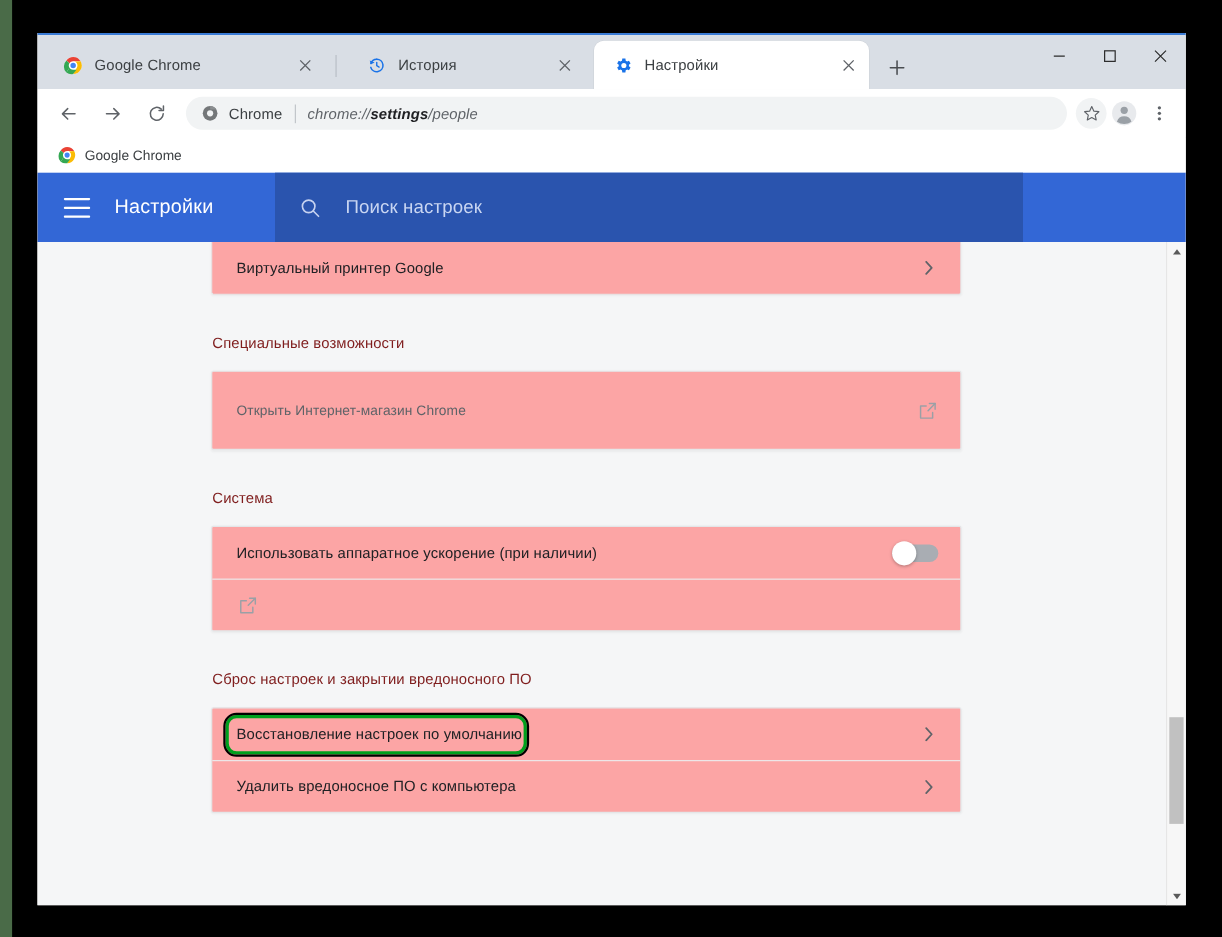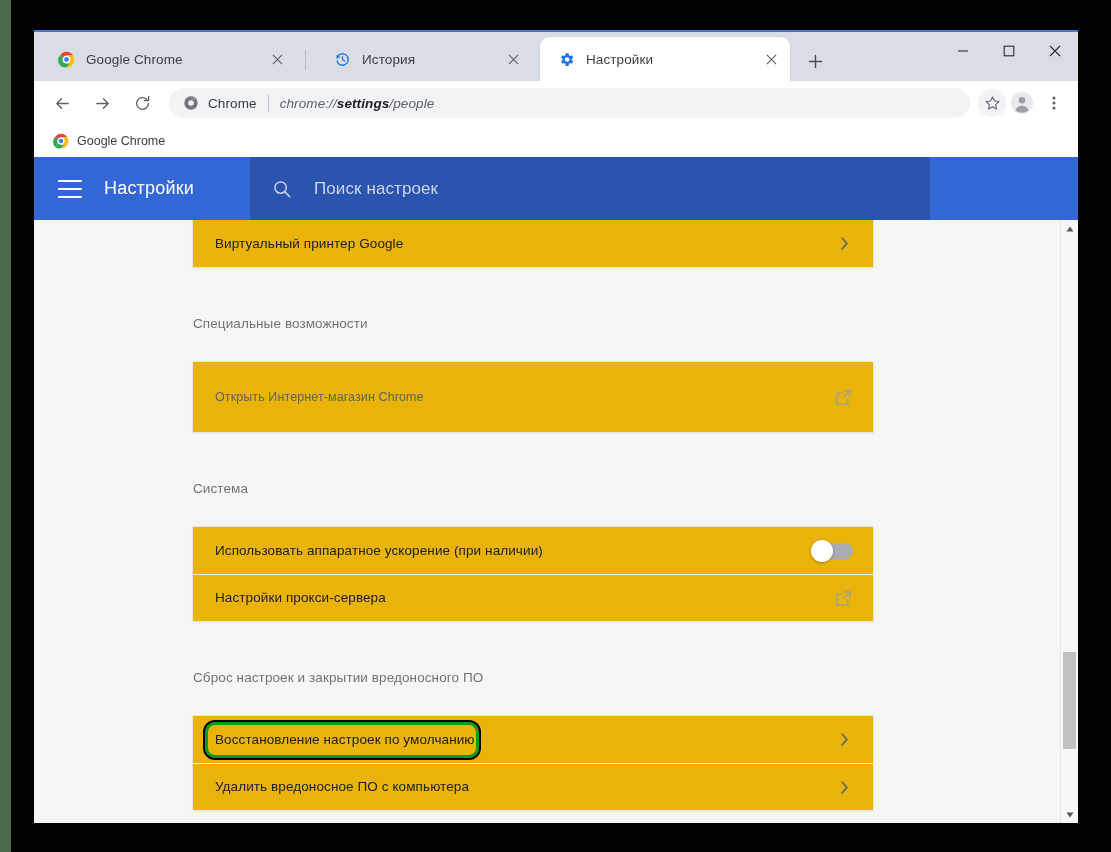--- a/index.html
+++ b/index.html
@@ -276,21 +276,21 @@
     background: #f5f6f7;
     overflow: hidden;
   }
   .content-inner {
     position: absolute;
     left: 0; top: 0;
     width: 1026px;
     padding-bottom: 40px;
   }
   .card {
-    background: #eab308;
+    background: #fca5a5;
     border: 1px solid #e4e6e8;
     border-radius: 2px;
     margin: 0 auto;
     width: 680px;
     box-shadow: 0 1px 2px rgba(60,64,67,0.06);
     position: relative;
     left: -14px;
   }
   .card.top-cut {
     border-top: none;
@@ -315,24 +315,24 @@
   .row-sub {
     font-size: 12.5px;
     color: #5f6368;
     letter-spacing: 0.1px;
     margin-top: 2px;
     line-height: 1.4;
   }
   .row.tall { min-height: 70px; }
   .section-title {
     font-size: 13.5px;
-    color: #737373;
+    color: #7f1d1d;
     letter-spacing: 0.1px;
     width: 680px;
-    margin: 16px auto;
+    margin: 4px auto;
     position: relative;
     left: -14px;
     padding-bottom: 14px;
   }
   .spacer-32 { height: 32px; }
   .spacer-24 { height: 24px; }
 
   .chev {
     flex: 0 0 auto;
     color: #5f6368;
@@ -615,23 +615,20 @@
       <div class="card">
         <div class="row">
           <div class="row-text">
             <div class="row-title">Использовать аппаратное ускорение (при наличии)</div>
           </div>
           <span class="toggle off">
               <span class="knob"></span>
             </span>
         </div>
         <div class="row">
-          <div class="row-text">
-            <div class="row-title">Настройки прокси-сервера</div>
-          </div>
           <span class="ext-link">
             <svg width="17" height="17" viewBox="0 0 18 18">
               <path d="M10.5 2h5.5v5.5" fill="none" stroke="currentColor" stroke-width="1.4" stroke-linecap="round" stroke-linejoin="round"></path>
               <path d="M16 2L9.2 8.8" stroke="currentColor" stroke-width="1.4" stroke-linecap="round"></path>
               <path d="M13.6 10.6V16H2V4.4h5.4" fill="none" stroke="currentColor" stroke-width="1.4" stroke-linecap="round" stroke-linejoin="round"></path>
             </svg>
           </span>
         </div>
       </div>
 

